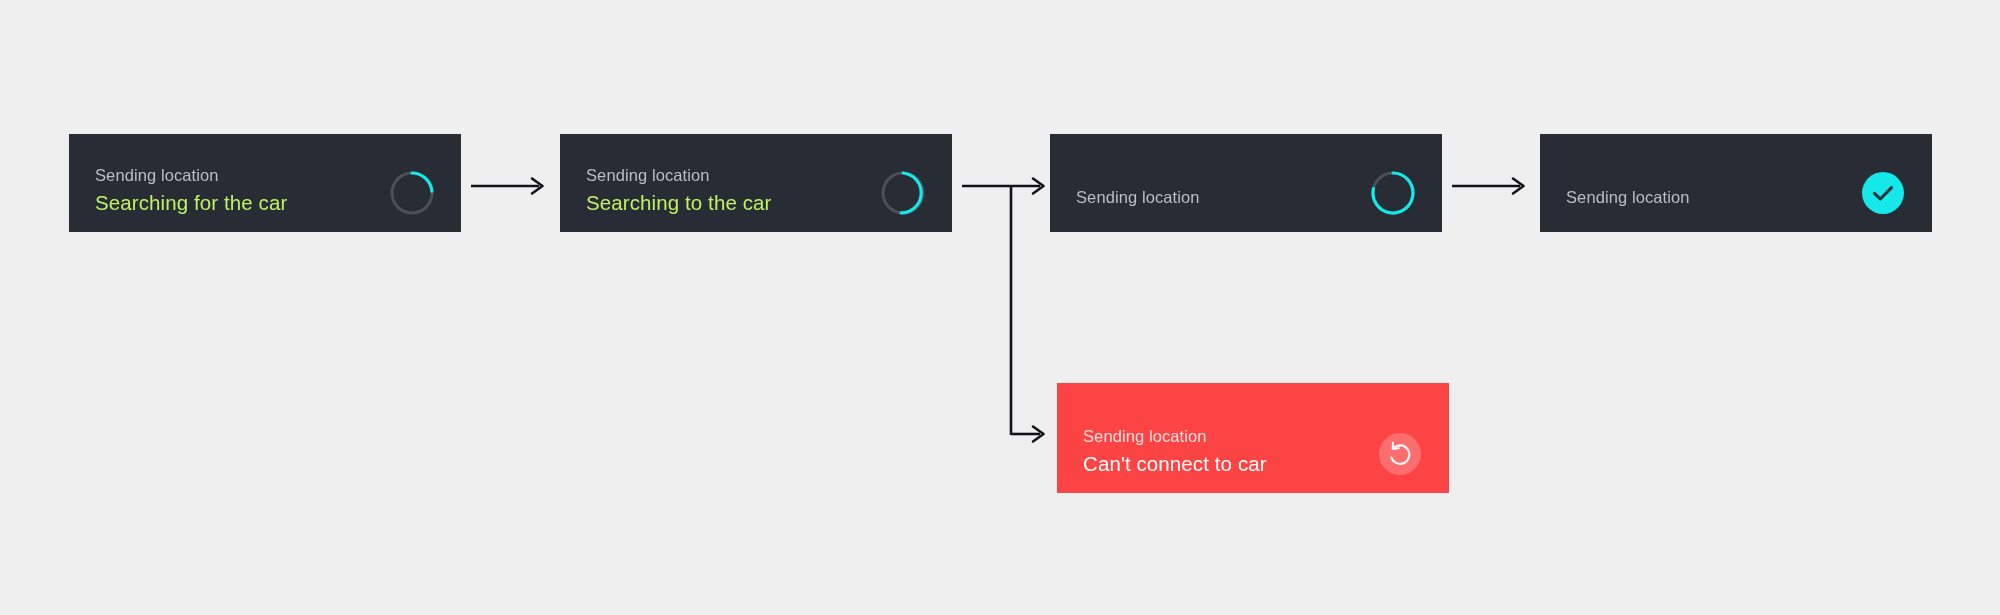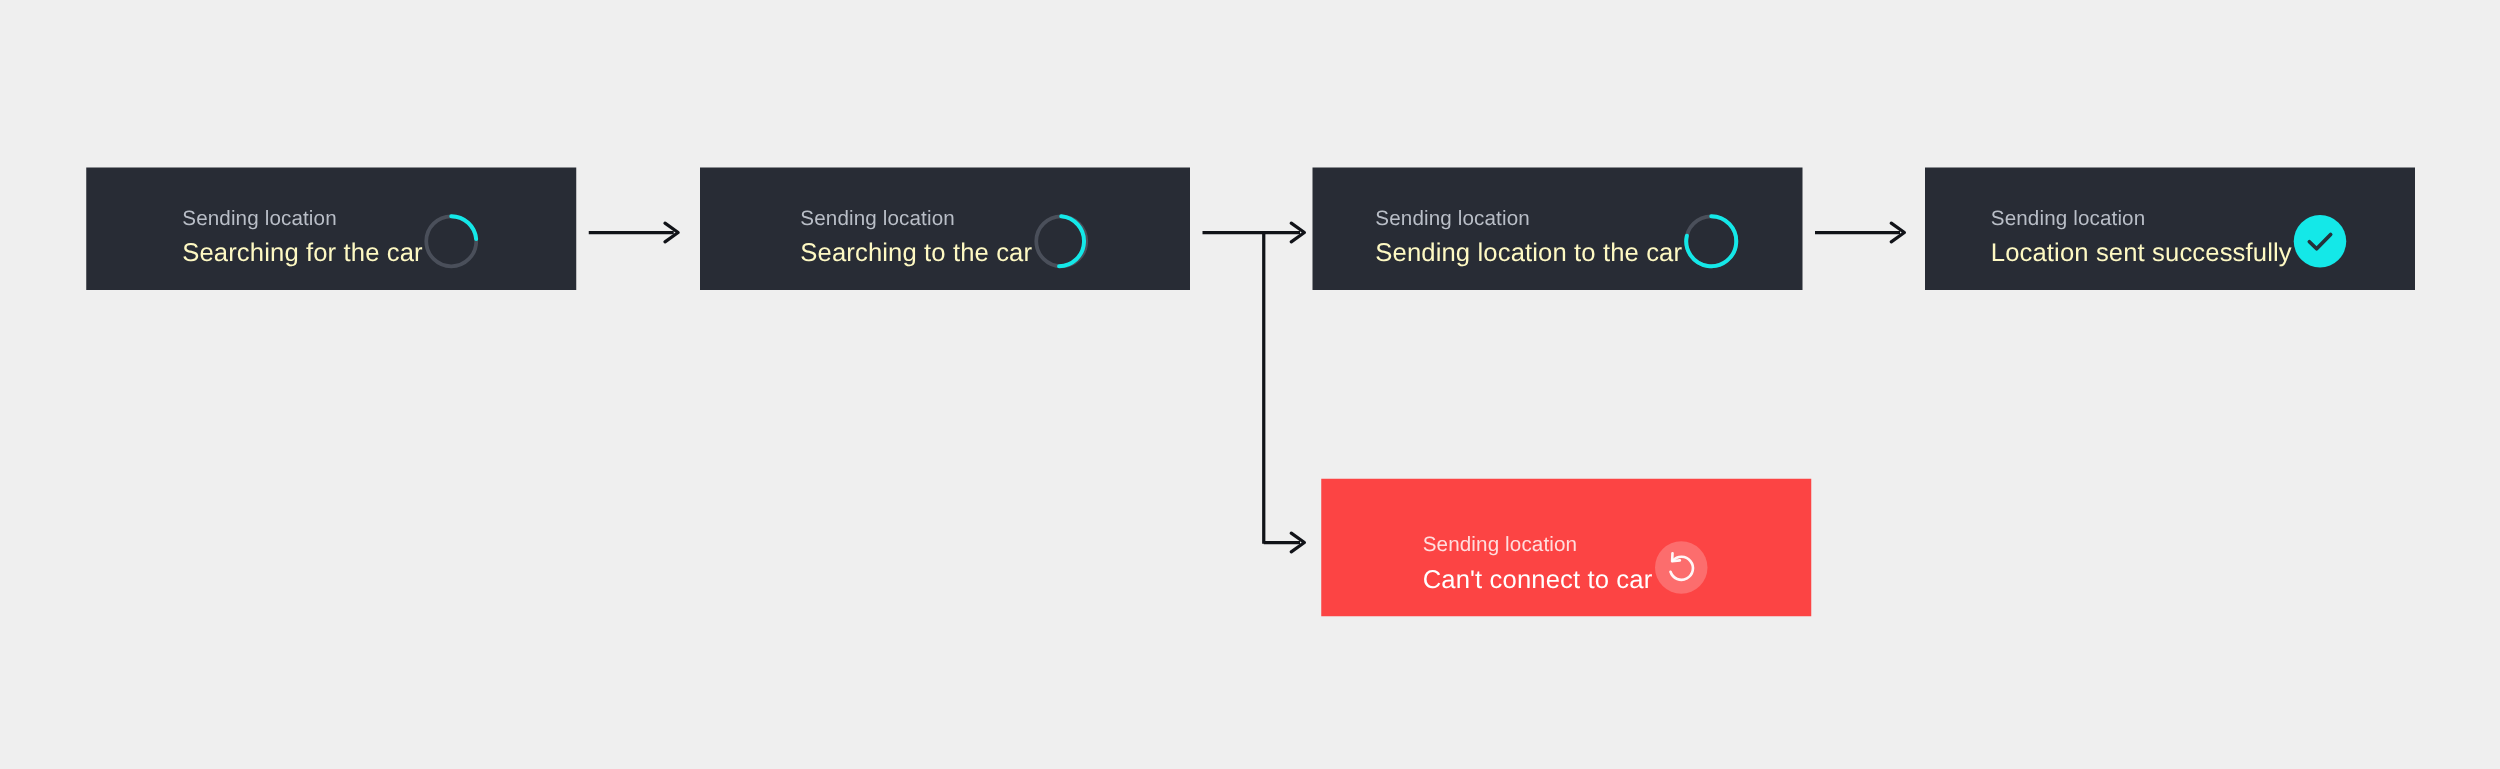--- a/index.html
+++ b/index.html
@@ -19,21 +19,21 @@
     width: 2000px;
     height: 615px;
   }
 
   
   .card {
     position: absolute;
     box-sizing: border-box;
     display: flex;
     align-items: flex-end;
-    justify-content: center;
+    justify-content: space-between;
     padding: 0 26px 18px 26px;
   }
   .card.dark {
     background: #282c35;
   }
   .card.error {
     background: #fc4444;
   }
   .card-text {
     display: flex;
@@ -45,21 +45,21 @@
     color: #b9bec7;
     letter-spacing: 0.1px;
     margin-bottom: 7px;
     white-space: nowrap;
   }
   .card.error .kicker {
     color: #ffdede;
   }
   .status {
     font-size: 20.5px;
-    color: #fef9c3;
+    color: #bef264;
     letter-spacing: 0.1px;
     white-space: nowrap;
   }
   .card.error .status {
     color: #ffffff;
   }
 
   
   .indicator {
     position: relative;
@@ -111,34 +111,32 @@
       <svg viewBox="0 0 46 46" aria-hidden="true">
         <circle cx="23" cy="23" r="20" fill="none" stroke="#4a4f5a" stroke-width="3"></circle>
         <path d="M 23 3 A 20 20 0 0 1 21.25 42.92" fill="none" stroke="#14e8e8" stroke-width="3.2" stroke-linecap="round"></path>
       </svg>
     </div>
   </div>
 
   <div class="card dark" id="card-2" style="left: 1050px; top: 134px; width: 392px; height: 98px;">
     <div class="card-text">
       <span class="kicker">Sending location</span>
-      <span class="status">Sending location to the car</span>
     </div>
     <div class="indicator">
       <svg viewBox="0 0 46 46" aria-hidden="true">
         <circle cx="23" cy="23" r="20" fill="none" stroke="#4a4f5a" stroke-width="3"></circle>
         <path d="M 23 3 A 20 20 0 1 1 3.47 18.66" fill="none" stroke="#14e8e8" stroke-width="3.2" stroke-linecap="round"></path>
       </svg>
     </div>
   </div>
 
   <div class="card dark" id="card-3" style="left: 1540px; top: 134px; width: 392px; height: 98px;">
     <div class="card-text">
       <span class="kicker">Sending location</span>
-      <span class="status">Location sent successfully</span>
     </div>
     <div class="indicator">
       <svg viewBox="0 0 46 46" aria-hidden="true">
         <circle cx="23" cy="23" r="21" fill="#14e8e8"></circle>
         <path d="M 14.5 23.4 L 20.3 29 L 31.5 17.6" fill="none" stroke="#24303a" stroke-width="3" stroke-linecap="round" stroke-linejoin="round"></path>
       </svg>
     </div>
   </div>
 
   <div class="card error" id="card-4" style="left: 1057px; top: 383px; width: 392px; height: 110px;">

